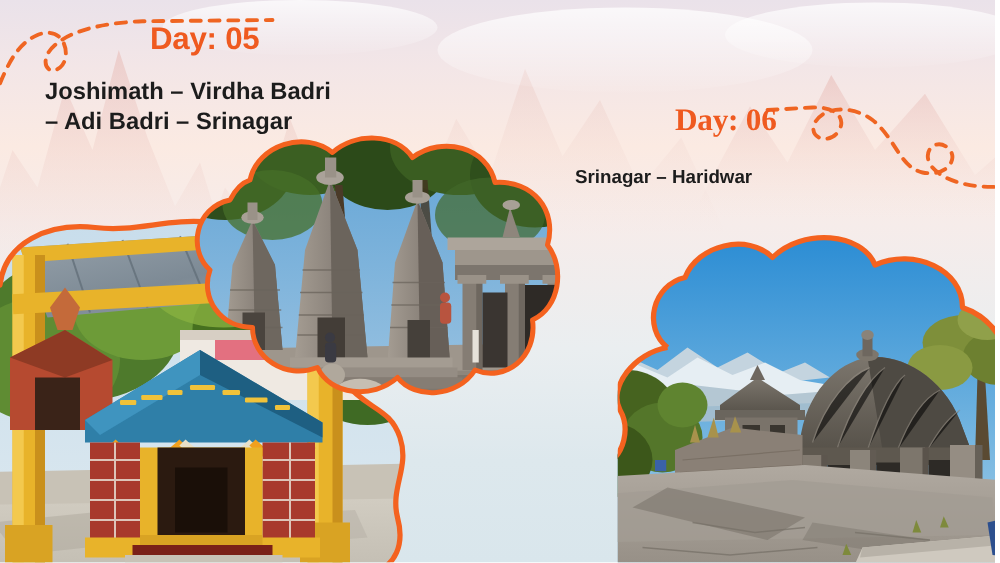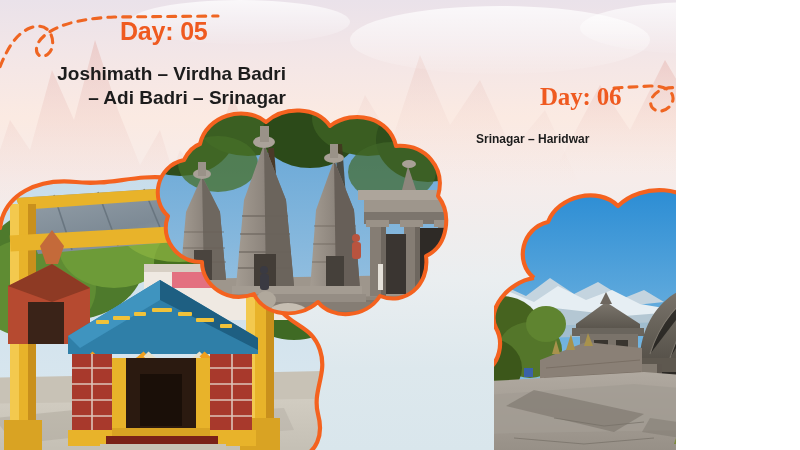--- a/index.html
+++ b/index.html
@@ -2,21 +2,21 @@
 <html><head>
 <meta charset="utf-8">
 <style>
   html, body {
     margin: 0;
     padding: 0;
     background: #ffffff;
   }
   #canvas {
     position: relative;
-    width: 676px;
+    width: 796px;
     height: 450px;
     overflow: hidden;
     font-family: "Liberation Sans", sans-serif;
     background: linear-gradient(to bottom,
         #eae2ea 0%,
         #f3e6e7 12%,
         #fbeae2 26%,
         #f6ecea 40%,
         #eaeef0 62%,
         #dde8ed 82%,
@@ -52,26 +52,26 @@
   .day-route {
     position: absolute;
     font-weight: bold;
     color: #1c1c1c;
     line-height: 1.28;
     white-space: pre;
   }
   #day-05-route {
     left: 36px; top: 62px;
     font-size: 19px;
-    text-align: right;
+    text-align: left;
     width: 250px;
   }
   #day-06-route {
-    left: 476px; top: 132px;
-    font-size: 12px;
+    left: 460px; top: 132px;
+    font-size: 15px;
     white-space: nowrap;
   }
 
   
   .photo {
     position: absolute;
     overflow: hidden;
   }
   .photo svg { display: block; }
 

